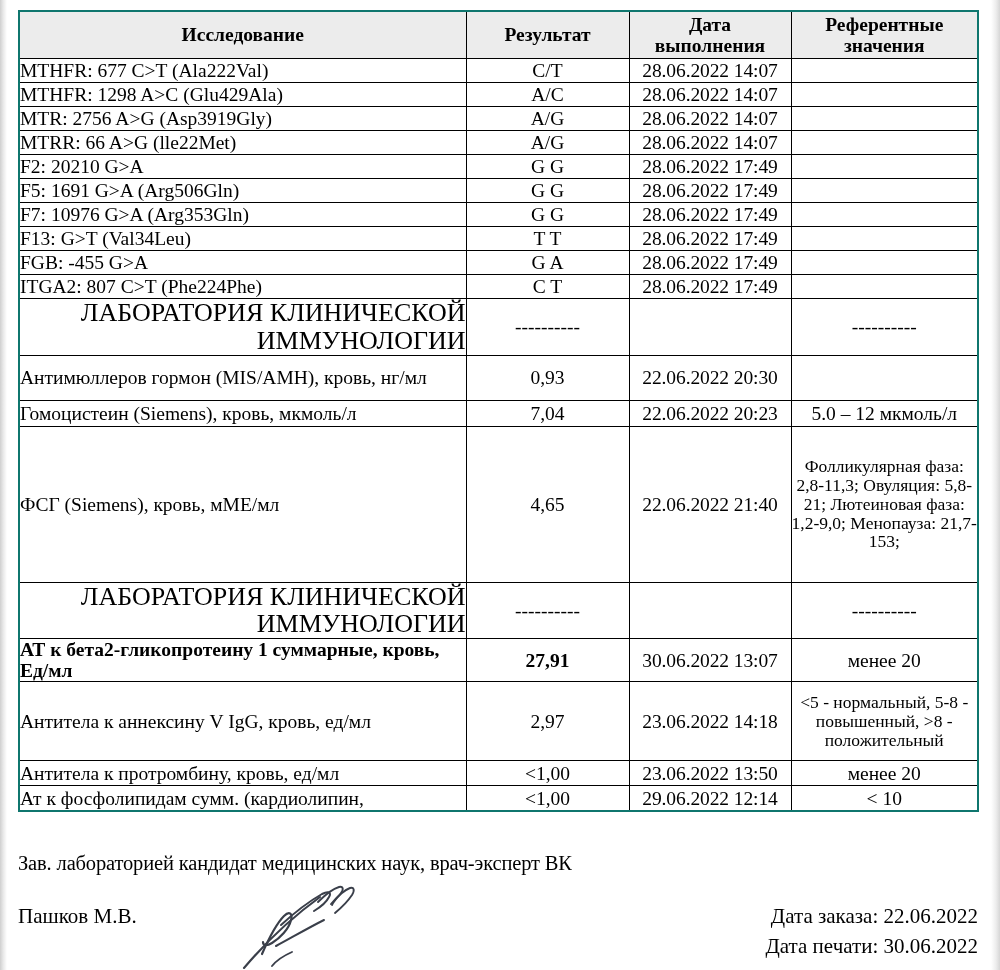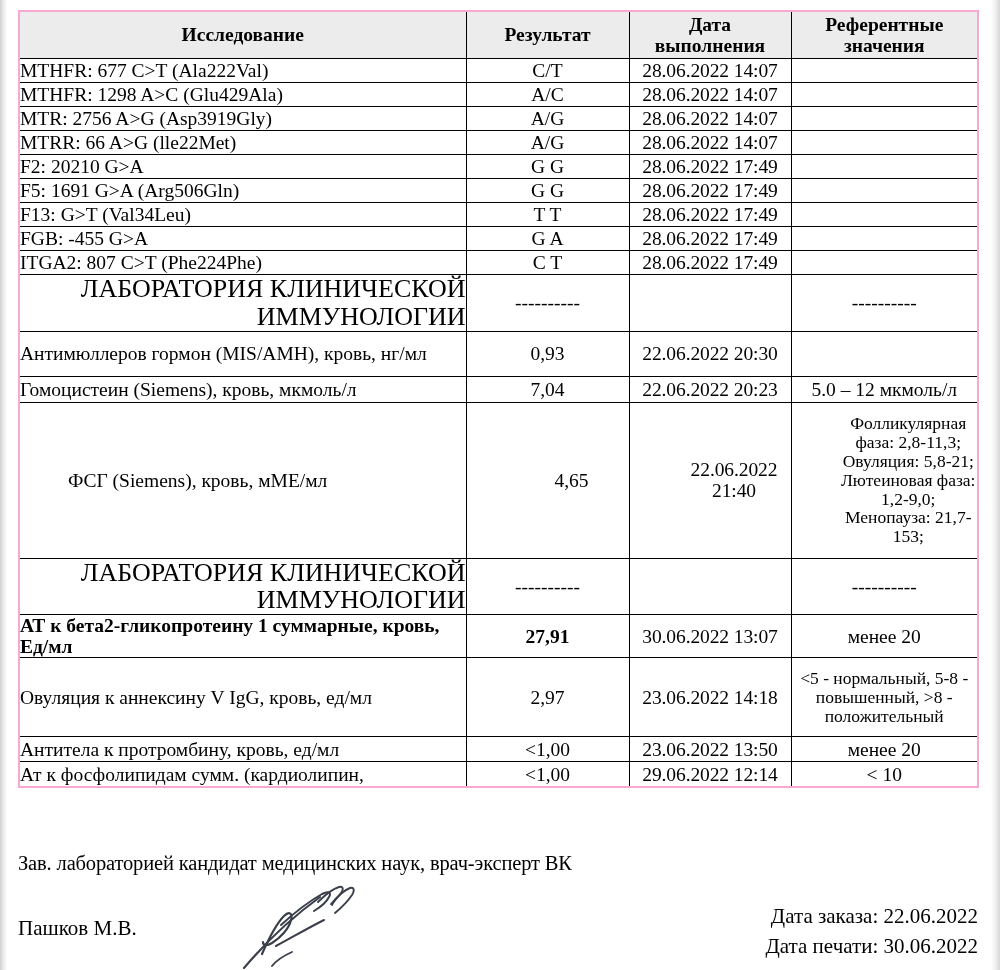--- a/index.html
+++ b/index.html
@@ -43,21 +43,21 @@
     position: absolute;
     left: 18px;
     top: 10px;
     width: 959px;
   }
 
   table.report {
     border-collapse: collapse;
     table-layout: fixed;
     width: 959px;
-    border: 2px solid #f9a8d4;
+    border: 2px solid #0f766e;
   }
   table.report col.c-study  { width: 447px; }
   table.report col.c-result { width: 163px; }
   table.report col.c-date   { width: 162px; }
   table.report col.c-ref    { width: 187px; }
 
   table.report th,
   table.report td {
     border: 1.3px solid #000;
     padding: 0;
@@ -101,21 +101,21 @@
     font-size: 17.5px;
   }
 
   .bold { font-weight: bold; margin-top: 12px; }
 
   
   tr.r-gene > td { height: 23px; }
   tr.r-section > td { height: 42px; }
   tr.r-amh > td { height: 44px; }
   tr.r-homo > td { height: 25px; margin-left: 23px; }
-  tr.r-fsh > td { height: 155px; padding-left: 48px; }
+  tr.r-fsh > td { height: 155px; }
   tr.r-bgp > td { height: 42px; }
   tr.r-annex > td { height: 78px; margin-left: 20px; }
   tr.r-prot > td { height: 24px; }
   tr.r-cut > td { height: 24px; }
 
   tr.r-section .study {
     line-height: 1.07;
     font-size: 26px;
     text-align: right;
   }
@@ -142,21 +142,20 @@
     position: relative;
     margin-top: 29px;
     height: 80px;
   }
   .doctor-name {
     position: absolute;
     left: 0;
     top: 0;
     font-size: 21px;
     white-space: nowrap;
-    margin-top: 12px;
   }
   .signature {
     position: absolute;
     left: 218px;
     top: -24px;
     width: 140px;
     height: 95px;
     pointer-events: none;
   }
   .dates {
@@ -230,20 +229,26 @@
             <td class="date">28.06.2022 17:49</td>
             <td class="ref"></td>
           </tr>
           <tr class="r-gene">
             <td class="study">F5: 1691 G&gt;A (Arg506Gln)</td>
             <td class="ctr">G G</td>
             <td class="date">28.06.2022 17:49</td>
             <td class="ref"></td>
           </tr>
           <tr class="r-gene">
+            <td class="study">F7: 10976 G&gt;A (Arg353Gln)</td>
+            <td class="ctr">G G</td>
+            <td class="date">28.06.2022 17:49</td>
+            <td class="ref"></td>
+          </tr>
+          <tr class="r-gene">
             <td class="study">F13: G&gt;T (Val34Leu)</td>
             <td class="ctr">T T</td>
             <td class="date">28.06.2022 17:49</td>
             <td class="ref"></td>
           </tr>
           <tr class="r-gene">
             <td class="study">FGB: -455 G&gt;A</td>
             <td class="ctr">G A</td>
             <td class="date">28.06.2022 17:49</td>
             <td class="ref"></td>
@@ -284,21 +289,21 @@
             <td class="date"></td>
             <td class="ref dashes">----------</td>
           </tr>
           <tr class="r-bgp">
             <td class="study bold">АТ к бета2-гликопротеину 1 суммарные, кровь, Ед/мл</td>
             <td class="ctr bold">27,91</td>
             <td class="date">30.06.2022 13:07</td>
             <td class="ref">менее 20</td>
           </tr>
           <tr class="r-annex">
-            <td class="study">Овуляция к аннексину V IgG, кровь, ед/мл</td>
+            <td class="study">Антитела к аннексину V IgG, кровь, ед/мл</td>
             <td class="ctr">2,97</td>
             <td class="date">23.06.2022 14:18</td>
             <td class="ref small">&lt;5 - нормальный, 5-8 - повышенный, &gt;8 - положительный</td>
           </tr>
           <tr class="r-prot">
             <td class="study">Антитела к протромбину, кровь, ед/мл</td>
             <td class="ctr">&lt;1,00</td>
             <td class="date">23.06.2022 13:50</td>
             <td class="ref">менее 20</td>
           </tr>

